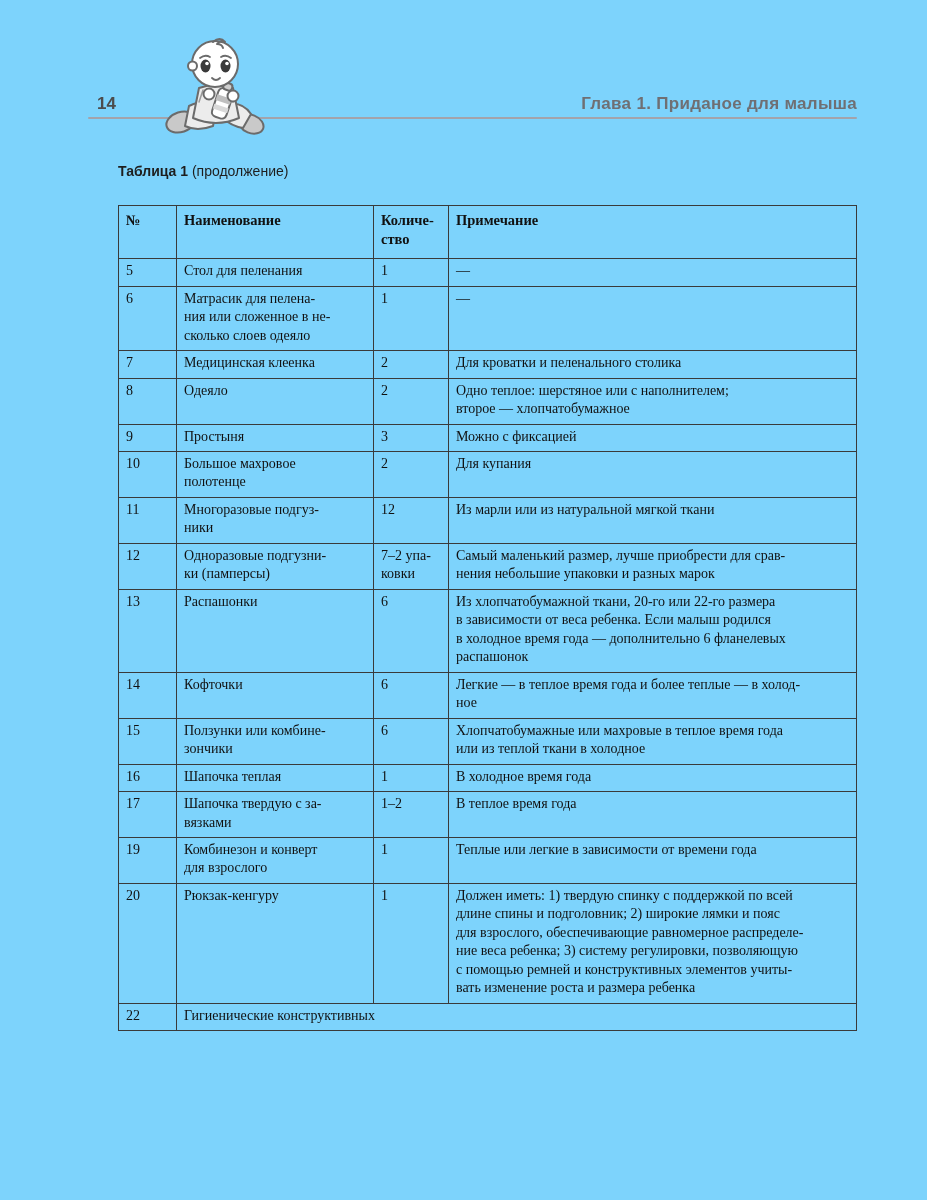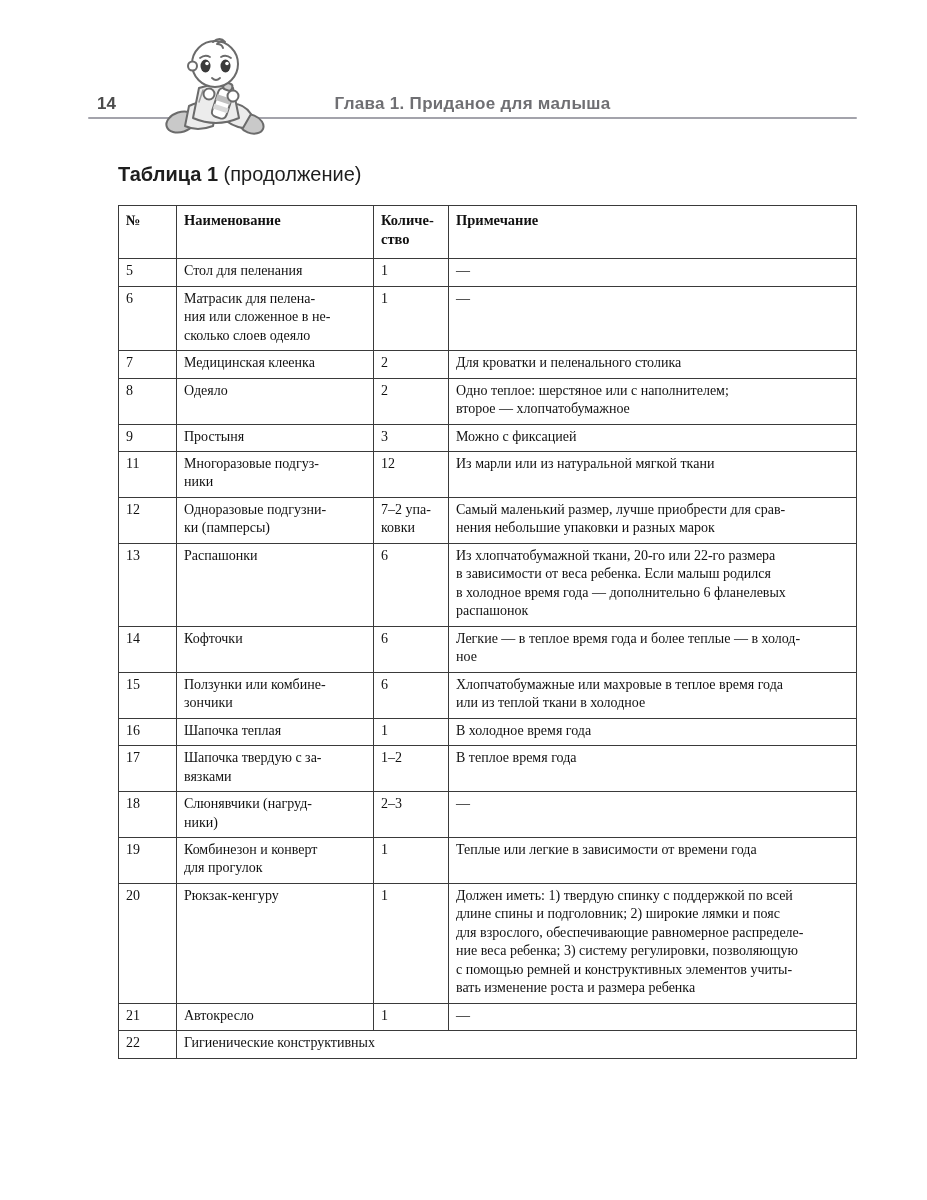--- a/index.html
+++ b/index.html
@@ -1,46 +1,46 @@
 <!DOCTYPE html>
 <html lang="ru"><head>
 <meta charset="utf-8">
 <style>
   html,body{margin:0;padding:0;background:#e9e9e9;}
   .page{
     position:relative;
     width:927px;height:1200px;
     margin:0 auto;
-    background:#ffffff;
+    background:#7dd3fc;
     font-family:"Liberation Sans",sans-serif;
     color:#1a1a1a;
     overflow:hidden;
   }
   
   .page-number{
     position:absolute;left:97px;top:94px;
     font-size:17px;font-weight:bold;color:#4c4c4c;
   }
   .head-rule{
     position:absolute;left:88px;top:117px;width:769px;height:2px;
     background:#a3a3ab;border-radius:1px;
   }
   .chapter-title{
     position:absolute;left:88px;top:94px;width:769px;
-    text-align:center;
+    text-align:right;
     font-size:17px;font-weight:bold;color:#6f6f73;
     letter-spacing:.3px;
   }
   .baby-art{
     position:absolute;left:158px;top:36px;width:112px;height:106px;
   }
   
   .caption{
     position:absolute;left:118px;top:163px;
-    font-size:20px;color:#1e1e1e;
+    font-size:14px;color:#1e1e1e;
   }
   .caption .cap-bold{font-weight:bold;}
   
   .tbl-wrap{position:absolute;left:118px;top:205px;width:738px;}
   table.items{
     width:738px;table-layout:fixed;border-collapse:collapse;
     font-family:"Liberation Serif",serif;
     font-size:14px;line-height:1.32;color:#111;
   }
   table.items th, table.items td{
@@ -154,20 +154,27 @@
             <td>Одно теплое: шерстяное или с наполнителем;
 второе — хлопчатобумажное</td>
           </tr>
           <tr>
             <td>9</td>
             <td>Простыня</td>
             <td>3</td>
             <td>Можно с фиксацией</td>
           </tr>
           <tr>
+            <td>10</td>
+            <td>Большое махровое
+полотенце</td>
+            <td>2</td>
+            <td>Для купания</td>
+          </tr>
+          <tr>
             <td>11</td>
             <td>Многоразовые подгуз-
 ники</td>
             <td>12</td>
             <td>Из марли или из натуральной мягкой ткани</td>
           </tr>
           <tr>
             <td>12</td>
             <td>Одноразовые подгузни-
 ки (памперсы)</td>
@@ -207,51 +214,38 @@
             <td>В холодное время года</td>
           </tr>
           <tr>
             <td>17</td>
             <td>Шапочка твердую с за-
 вязками</td>
             <td>1–2</td>
             <td>В теплое время года</td>
           </tr>
           <tr>
-            <td>18</td>
-            <td>Слюнявчики (нагруд-
-ники)</td>
-            <td>2–3</td>
-            <td>—</td>
-          </tr>
-          <tr>
             <td>19</td>
             <td>Комбинезон и конверт
-для прогулок</td>
+для взрослого</td>
             <td>1</td>
             <td>Теплые или легкие в зависимости от времени года</td>
           </tr>
           <tr>
             <td>20</td>
             <td>Рюкзак-кенгуру</td>
             <td>1</td>
             <td>Должен иметь: 1) твердую спинку с поддержкой по всей
 длине спины и подголовник; 2) широкие лямки и пояс
 для взрослого, обеспечивающие равномерное распределе-
 ние веса ребенка; 3) систему регулировки, позволяющую
 с помощью ремней и конструктивных элементов учиты-
 вать изменение роста и размера ребенка</td>
           </tr>
           <tr>
-            <td>21</td>
-            <td>Автокресло</td>
-            <td>1</td>
-            <td>—</td>
-          </tr>
-          <tr>
             <td>22</td>
             <td colspan="3">Гигиенические конструктивных</td>
           </tr>
         </tbody>
     </table>
   </div>
 
 </div>
 
 </body></html>

